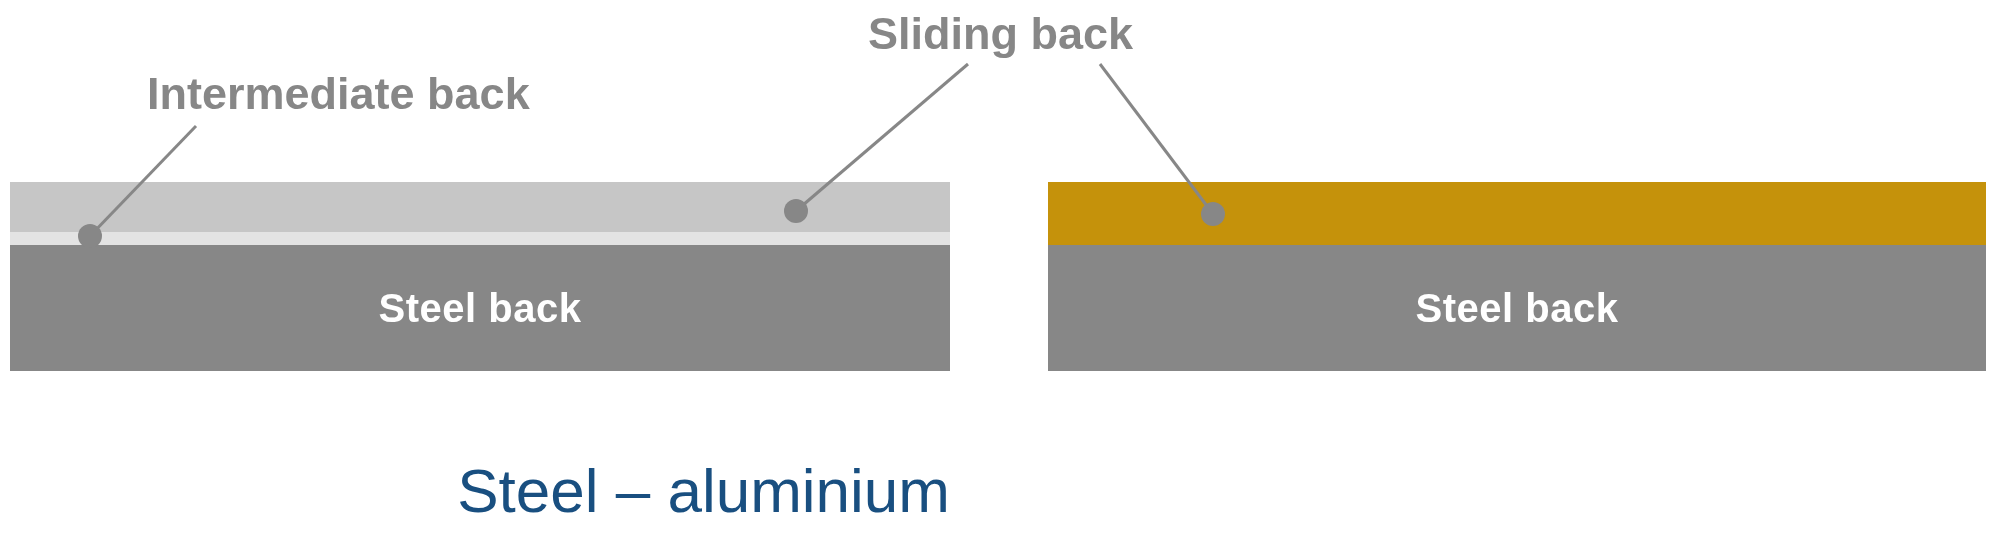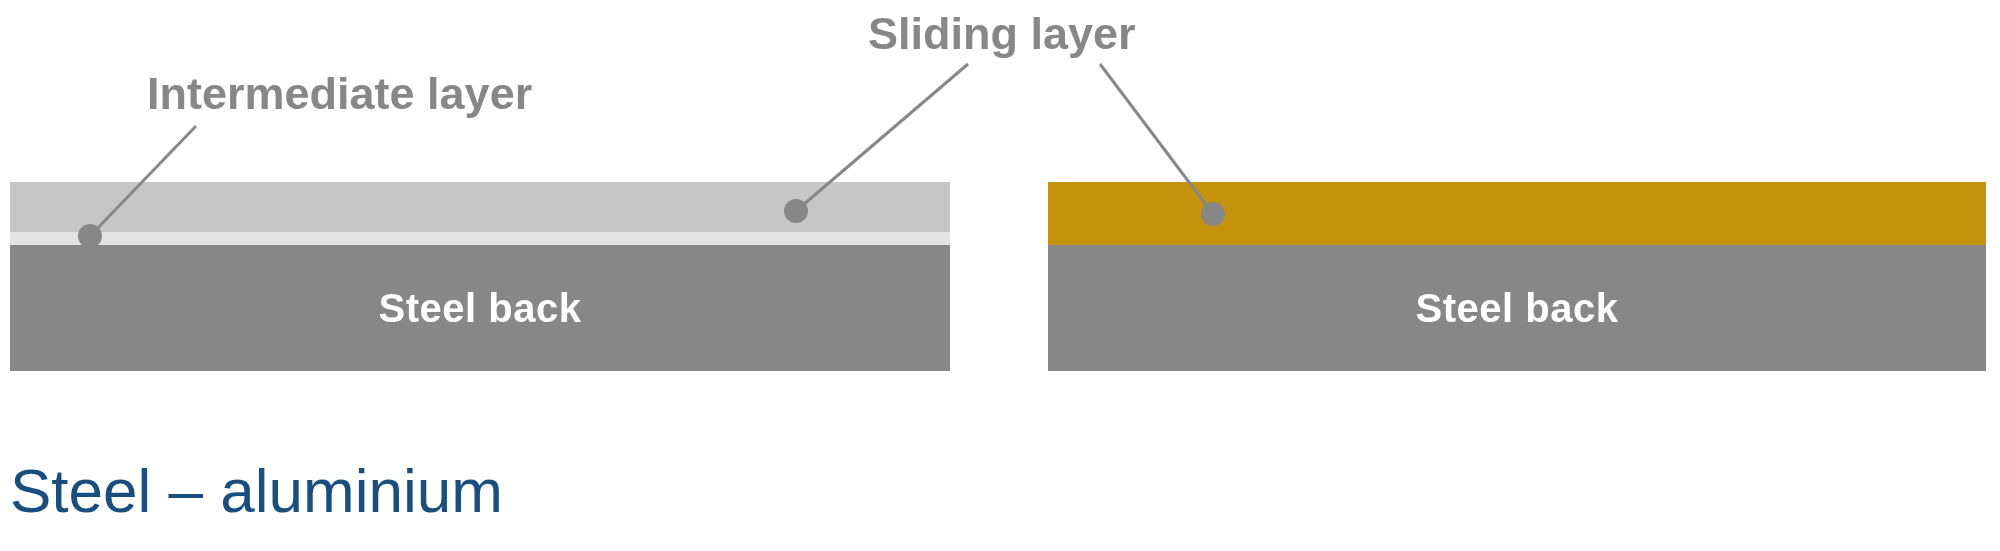--- a/index.html
+++ b/index.html
@@ -36,21 +36,21 @@
     font-size: 45px;
     color: #878787;
     white-space: nowrap;
   }
   .caption {
     position: absolute;
     top: 455px;
     height: 70px;
     font-size: 62px;
     color: #194f80;
-    text-align: left;
+    text-align: right;
     white-space: nowrap;
   }
   .leader-overlay {
     position: absolute;
     left: 0;
     top: 0;
     width: 2000px;
     height: 551px;
     pointer-events: none;
   }
@@ -67,23 +67,23 @@
   <div class="layer steel-back" style="left: 10px; top: 245px; width: 940px; height: 126px; background-color: rgb(135, 135, 135);">
     <span class="steel-back-label">Steel back</span>
   </div>
 
   <div class="layer" style="left: 1048px; top: 182px; width: 938px; height: 63px; background-color: rgb(197, 146, 11);"></div>
 
   <div class="layer steel-back" style="left: 1048px; top: 245px; width: 938px; height: 126px; background-color: rgb(135, 135, 135);">
     <span class="steel-back-label">Steel back</span>
   </div>
 
-  <div class="annotation-label" style="left:147px; top:68px;">Intermediate layer</div>
+  <div class="annotation-label" style="left:147px; top:68px;">Intermediate back</div>
 
-  <div class="annotation-label" style="left:868px; top:8px;">Sliding layer</div>
+  <div class="annotation-label" style="left:868px; top:8px;">Sliding back</div>
 
   <div class="caption" style="left:10px; width:940px;">Steel – aluminium</div>
 
 
   <svg class="leader-overlay" viewBox="0 0 2000 551" xmlns="http://www.w3.org/2000/svg">
     <line x1="196" y1="126" x2="90" y2="236" stroke-width="3" stroke="#878787"></line>
     <circle cx="90" cy="236" r="12" fill="#878787"></circle>
 
     <line x1="968" y1="64" x2="796" y2="211" stroke-width="3" stroke="#878787"></line>
     <circle cx="796" cy="211" r="12" fill="#878787"></circle>

